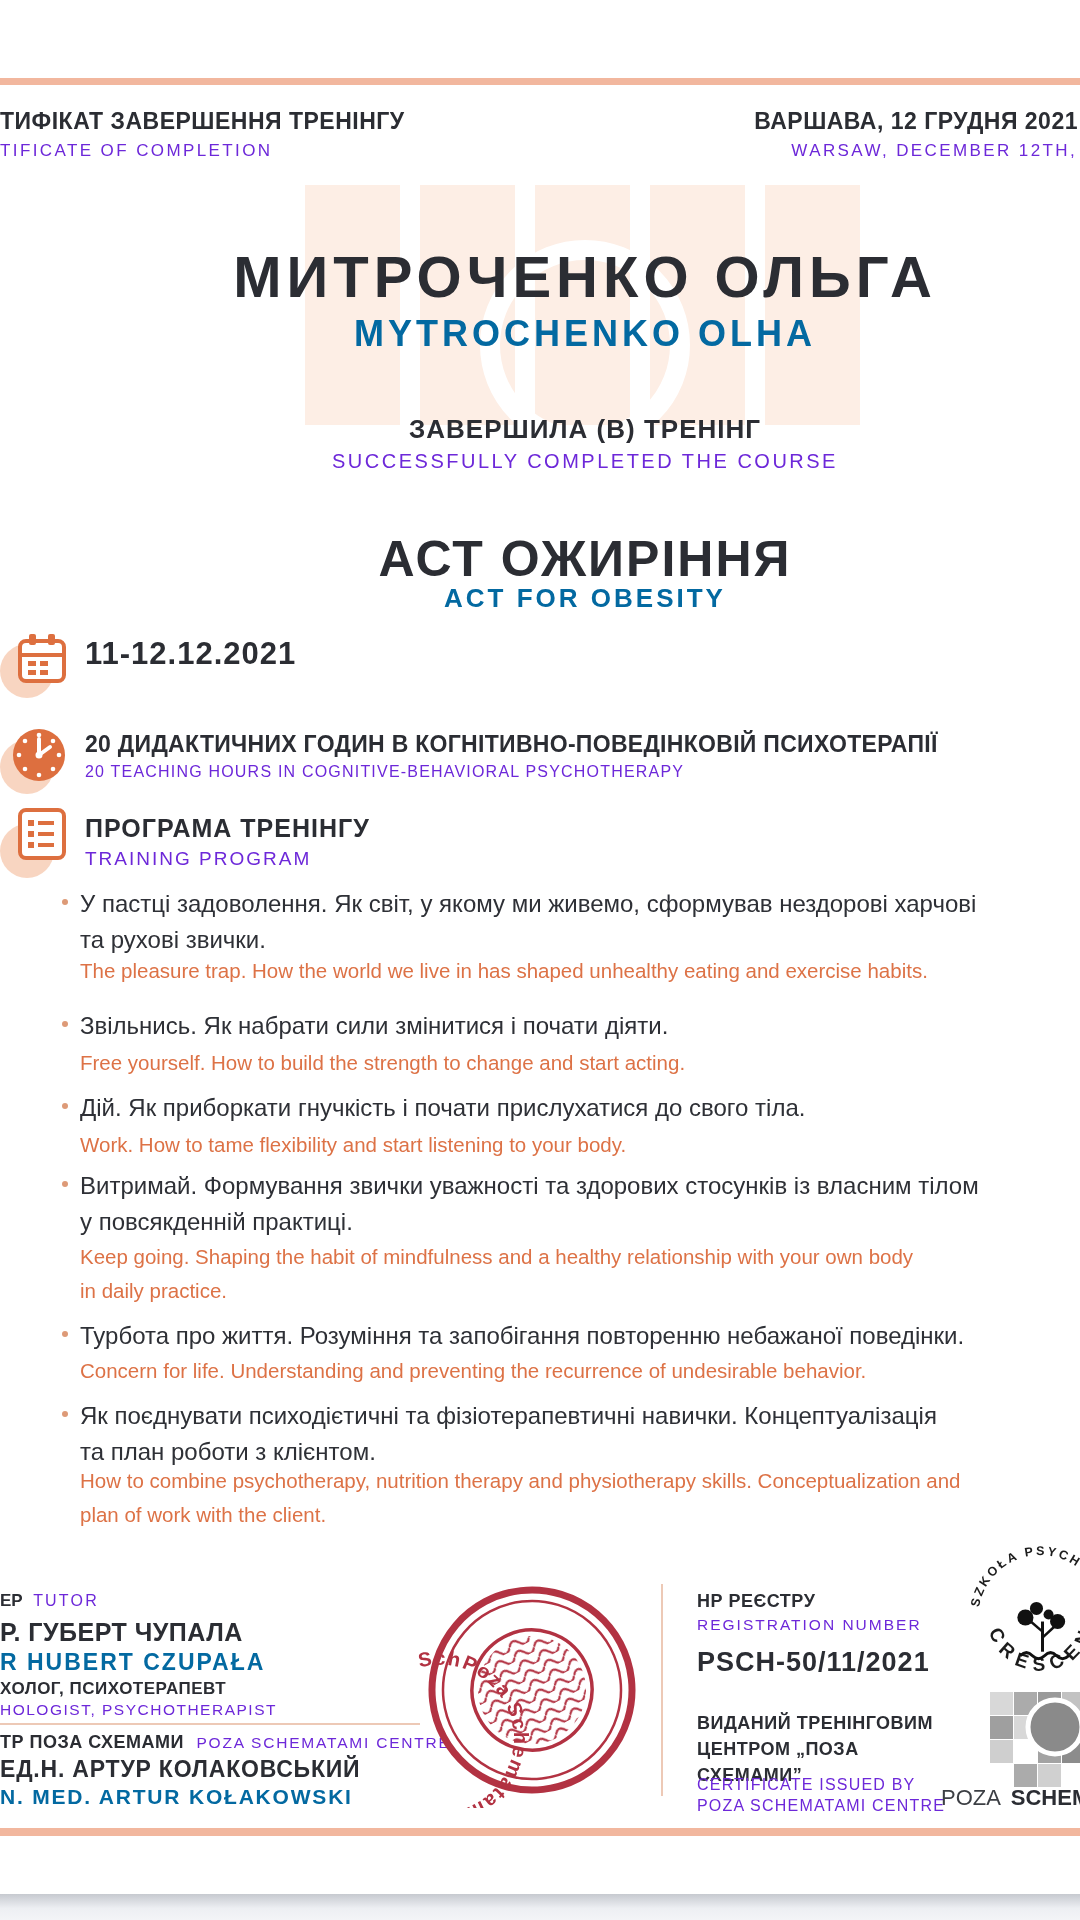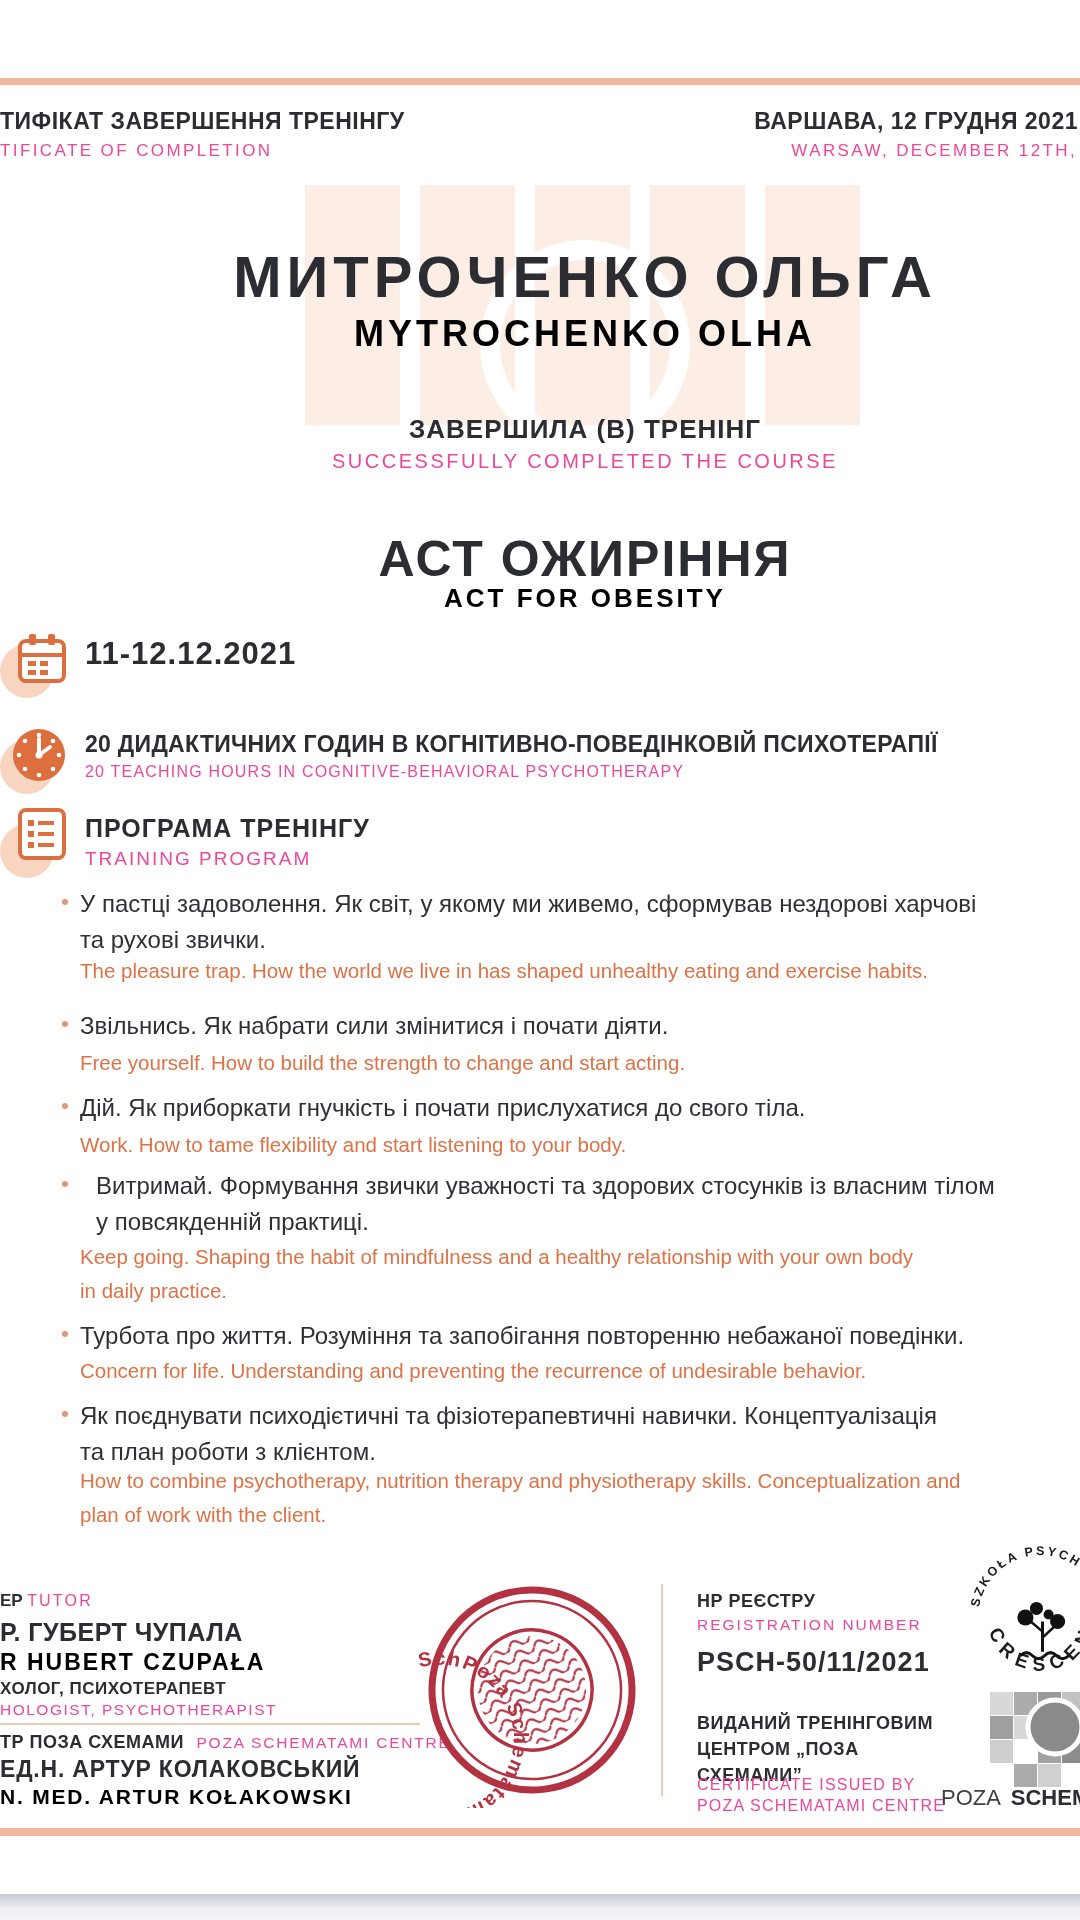--- a/index.html
+++ b/index.html
@@ -1,21 +1,21 @@
 <!DOCTYPE html>
 <html><head>
 <meta charset="utf-8">
 <style>
   html,body{margin:0;padding:0}
   body{width:1080px;height:1920px;position:relative;overflow:hidden;background:#ffffff;
        font-family:"Liberation Sans",sans-serif;color:#2b2d33}
   .abs{position:absolute}
   .b{font-weight:700}
-  .g{color:#ec4899}
-  .o{color:#000000}
+  .g{color:#6d28d9}
+  .o{color:#0369a1}
   .nw{white-space:nowrap}
   .ctr{left:585px;transform:translateX(-50%)}
   .rule{background:#f2b79e}
   .dot{width:6px;height:6px;border-radius:50%;background:#dd9a77}
   .pale-circle{border-radius:50%;background:#f6cab1;opacity:.8}
   .ua-line{font-size:24px;line-height:36px;color:#2e3036;white-space:nowrap}
   .en-line{font-size:20.5px;line-height:34px;color:#dd7246;white-space:nowrap}
   svg text{font-family:"Liberation Sans",sans-serif}
   .wm-bar{position:absolute;top:0;width:95px;height:240px;background:#fdeee5}
 </style>
@@ -101,34 +101,34 @@
 
 <div class="abs dot" style="left:62px;top:1021px"></div>
 <div class="abs ua-line" style="left:80px;top:1008px">Звільнись. Як набрати сили змінитися і почати діяти.</div>
 <div class="abs en-line" style="left:80px;top:1046px">Free yourself. How to build the strength to change and start acting.</div>
 
 <div class="abs dot" style="left:62px;top:1103px"></div>
 <div class="abs ua-line" style="left:80px;top:1090px">Дій. Як приборкати гнучкість і почати прислухатися до свого тіла.</div>
 <div class="abs en-line" style="left:80px;top:1128px">Work. How to tame flexibility and start listening to your body.</div>
 
 <div class="abs dot" style="left:62px;top:1181px"></div>
-<div class="abs ua-line" style="left:96px;top:1168px">Витримай. Формування звички уважності та здорових стосунків із власним тілом<br>у повсякденній практиці.</div>
+<div class="abs ua-line" style="left:80px;top:1168px">Витримай. Формування звички уважності та здорових стосунків із власним тілом<br>у повсякденній практиці.</div>
 <div class="abs en-line" style="left:80px;top:1240px">Keep going. Shaping the habit of mindfulness and a healthy relationship with your own body<br>in daily practice.</div>
 
 <div class="abs dot" style="left:62px;top:1331px"></div>
 <div class="abs ua-line" style="left:80px;top:1318px">Турбота про життя. Розуміння та запобігання повторенню небажаної поведінки.</div>
 <div class="abs en-line" style="left:80px;top:1354px">Concern for life. Understanding and preventing the recurrence of undesirable behavior.</div>
 
 <div class="abs dot" style="left:62px;top:1411px"></div>
 <div class="abs ua-line" style="left:80px;top:1398px">Як поєднувати психодієтичні та фізіотерапевтичні навички. Концептуалізація<br>та план роботи з клієнтом.</div>
 <div class="abs en-line" style="left:80px;top:1464px">How to combine psychotherapy, nutrition therapy and physiotherapy skills. Conceptualization and<br>plan of work with the client.</div>
 
 <div class="abs nw" style="left:0;top:1591px">
   <span class="b" style="font-size:17px">ЕР</span>
-  <span class="g" style="font-size:16px;letter-spacing:2.2px;">TUTOR</span>
+  <span class="g" style="font-size:16px;letter-spacing:2.2px;margin-left:6px">TUTOR</span>
 </div>
 <div class="abs b nw" style="left:0;top:1618px;font-size:25px;letter-spacing:.5px">Р. ГУБЕРТ ЧУПАЛА</div>
 <div class="abs b o nw" style="left:0;top:1649px;font-size:23px;letter-spacing:2px">R HUBERT CZUPAŁA</div>
 <div class="abs b nw" style="left:0;top:1679px;font-size:17px;letter-spacing:.5px">ХОЛОГ, ПСИХОТЕРАПЕВТ</div>
 <div class="abs g nw" style="left:0;top:1701px;font-size:15.5px;letter-spacing:1.5px">HOLOGIST, PSYCHOTHERAPIST</div>
 <div class="abs" style="left:0;top:1723px;width:420px;height:2px;background:#edc9b6"></div>
 <div class="abs nw" style="left:0;top:1732px">
   <span class="b" style="font-size:18px;letter-spacing:.5px">ТР ПОЗА СХЕМАМИ</span>
   <span class="g" style="font-size:15.5px;letter-spacing:1.8px;margin-left:8px">POZA SCHEMATAMI CENTRE</span>
 </div>

